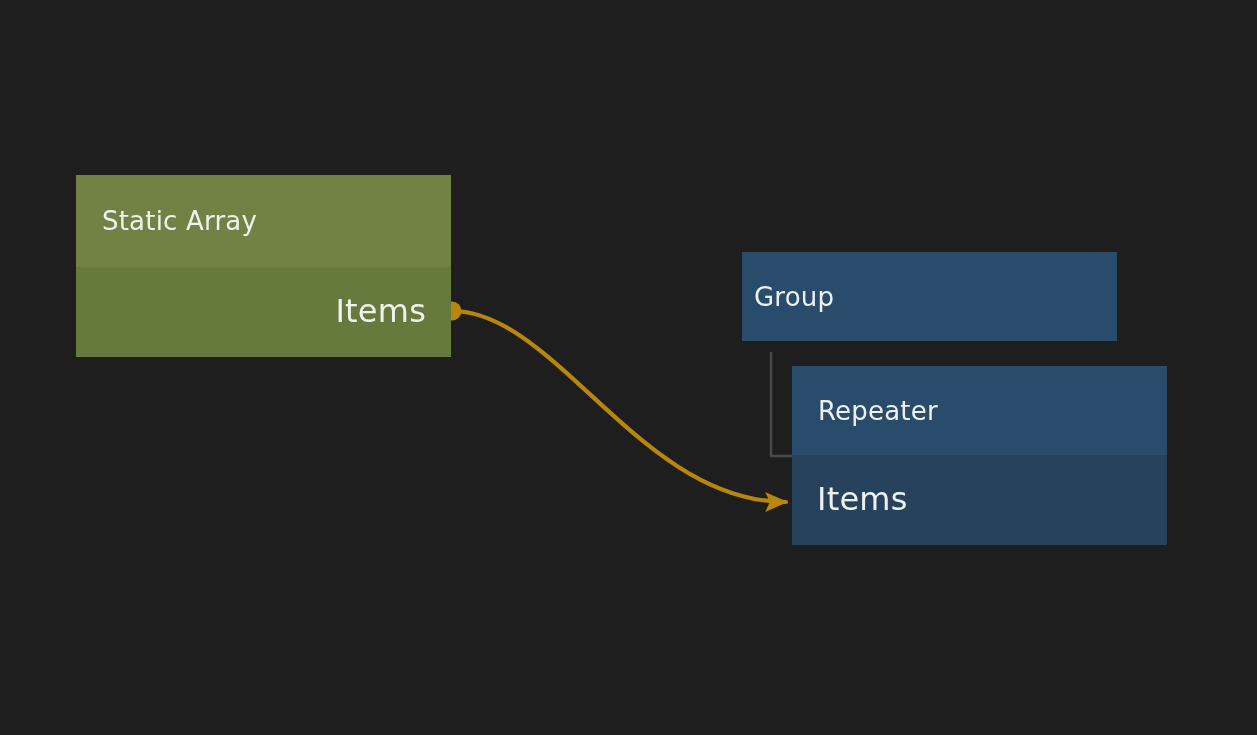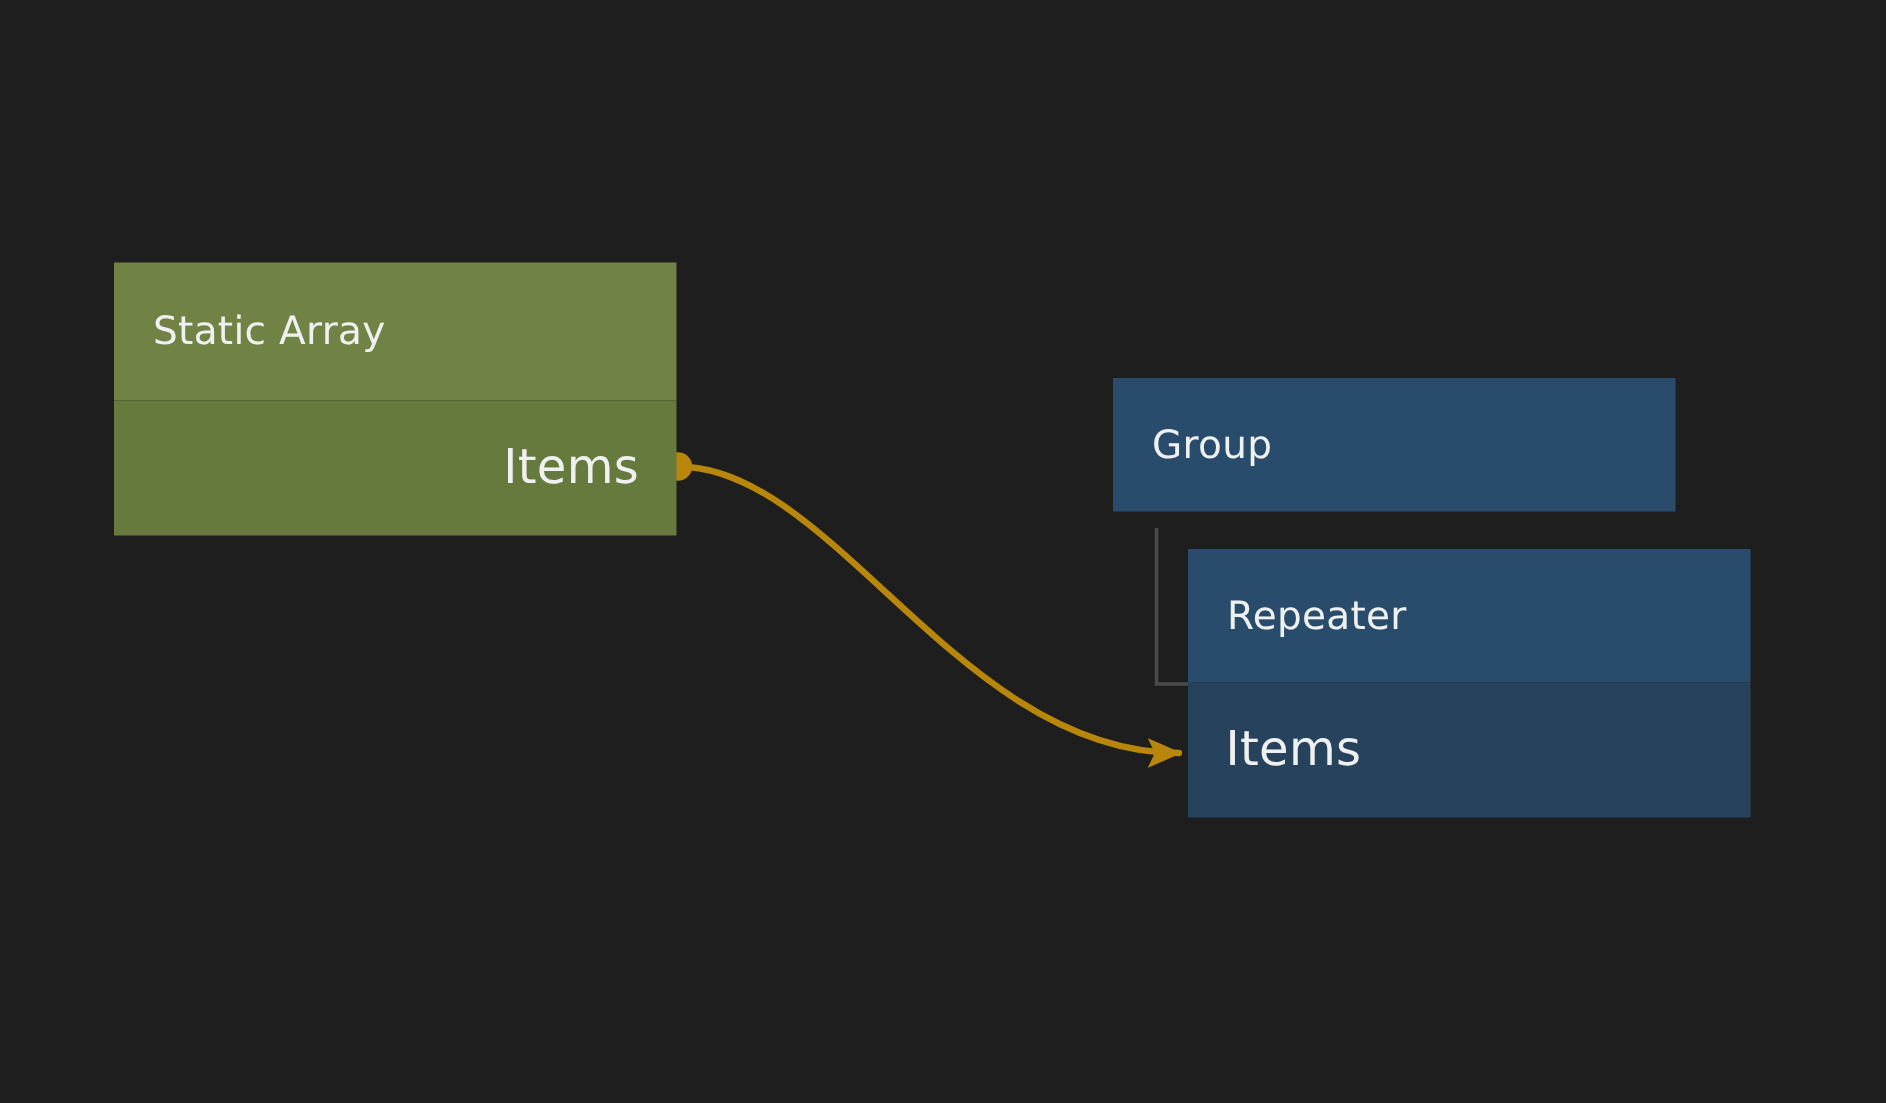--- a/index.html
+++ b/index.html
@@ -78,21 +78,21 @@
   
   .node-group {
     left: 742px;
     top: 252px;
     width: 375px;
     height: 89px;
   }
   .node-group .node-header {
     height: 89px;
     background: #2a4c6c;
-    padding-left: 26px;
+    padding-left: 12px;
   }
 
   
   .node-repeater {
     left: 792px;
     top: 366px;
     width: 375px;
     height: 179px;
   }
   .node-repeater .node-header {

